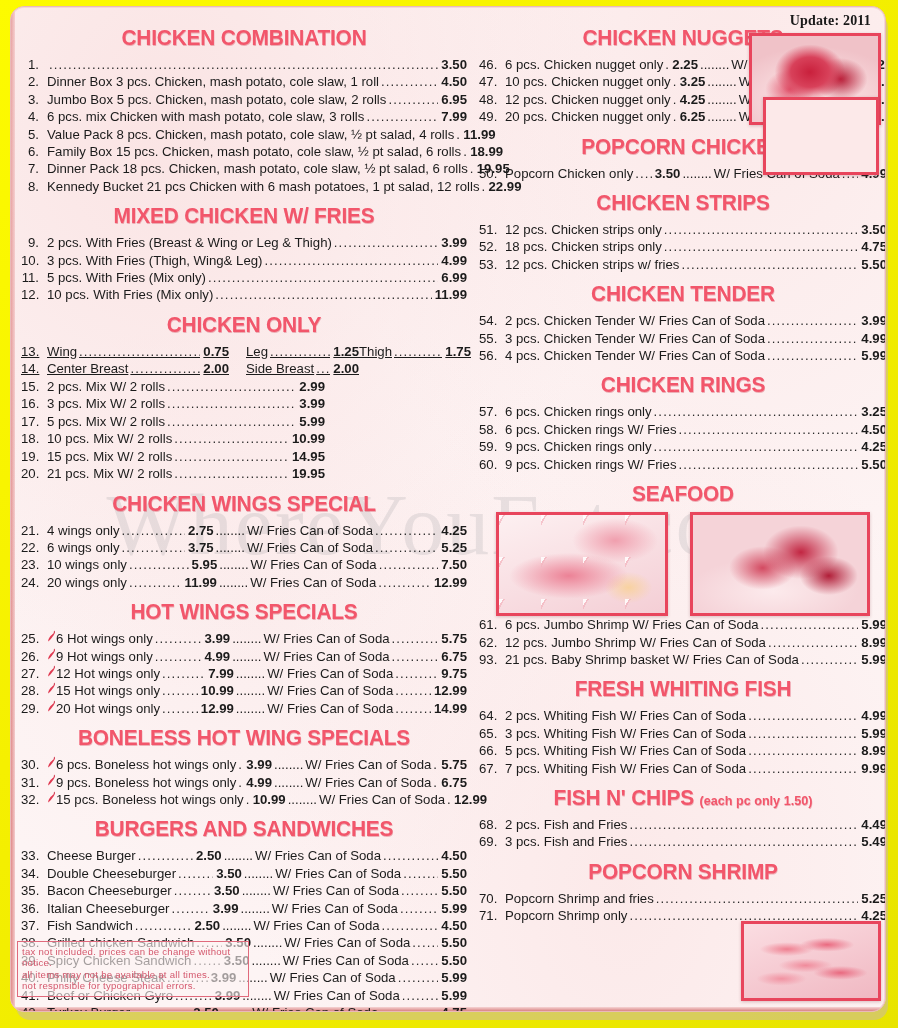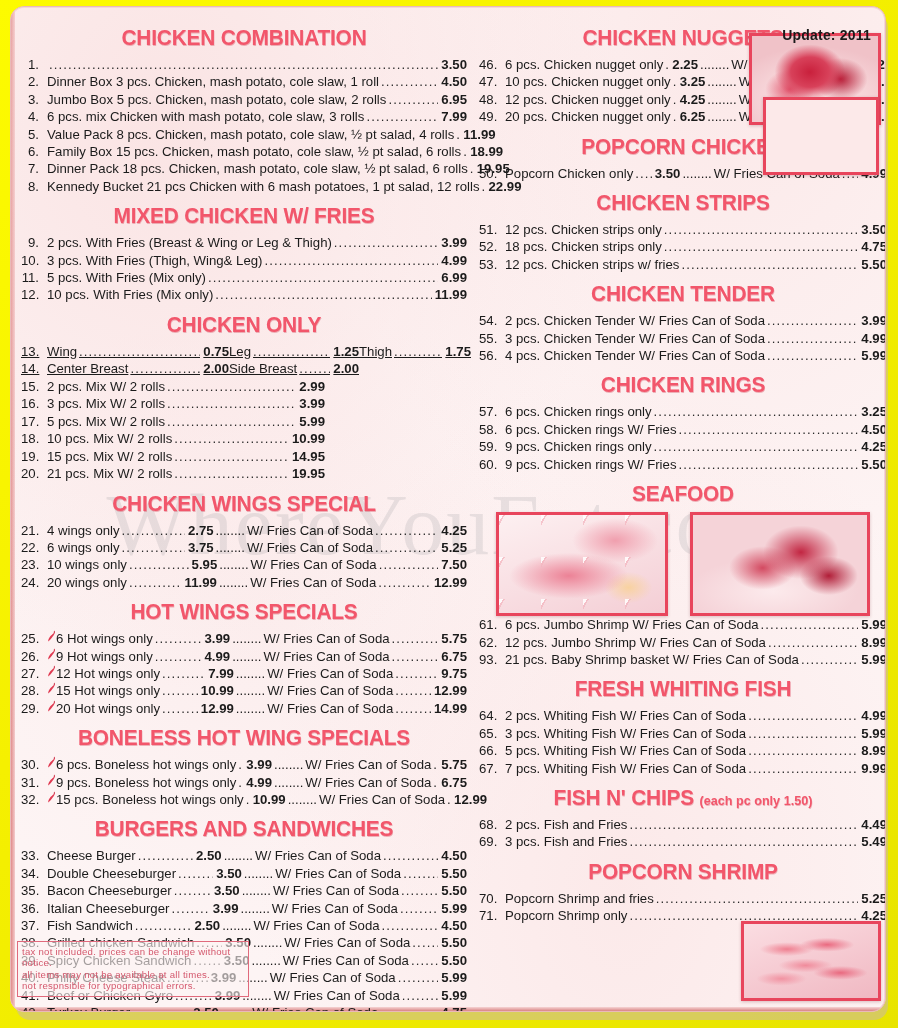--- a/index.html
+++ b/index.html
@@ -87,22 +87,22 @@
     padding: 6px 8px 4px 10px;
   }
   .col { position: relative; }
   .col-left  { width: 452px; padding-right: 6px; }
   .col-right { width: 414px; padding-left: 6px; }
 
   
   .update-badge {
     position: absolute;
     right: 14px;
-    top: 20px;
-    font-family: Liberation Sans, sans-serif;
+    top: 6px;
+    font-family: Liberation Serif, serif;
     font-weight: bold;
     font-size: 14px;
     color: #1a1a1a;
     letter-spacing: .2px;
     z-index: 6;
   }
 
   
   .sec-head {
     text-align: center;
@@ -171,21 +171,21 @@
   .tri {
     display: flex;
     font-size: 13.2px;
     line-height: 17.6px;
     color: #1b1b1b;
     white-space: nowrap;
     font-weight: 500;
     text-decoration: underline;
   }
   .tri .cellA { width: 208px; display: flex; }
-  .tri .cellB { width: 130px; display: flex; }
+  .tri .cellB { width: 130px; display: flex; padding-left: 17px; }
   .tri .cellC { width: 112px; display: flex; }
   .tri .dots { flex: 1 1 auto; overflow: hidden; letter-spacing: 1.1px; padding: 0 2px; }
 
   
   .photo {
     border: 3px solid #e8455c;
     background: #fce9e9;
     box-shadow: 0 1px 3px rgba(120,40,50,.25);
     overflow: hidden;
     position: relative;

